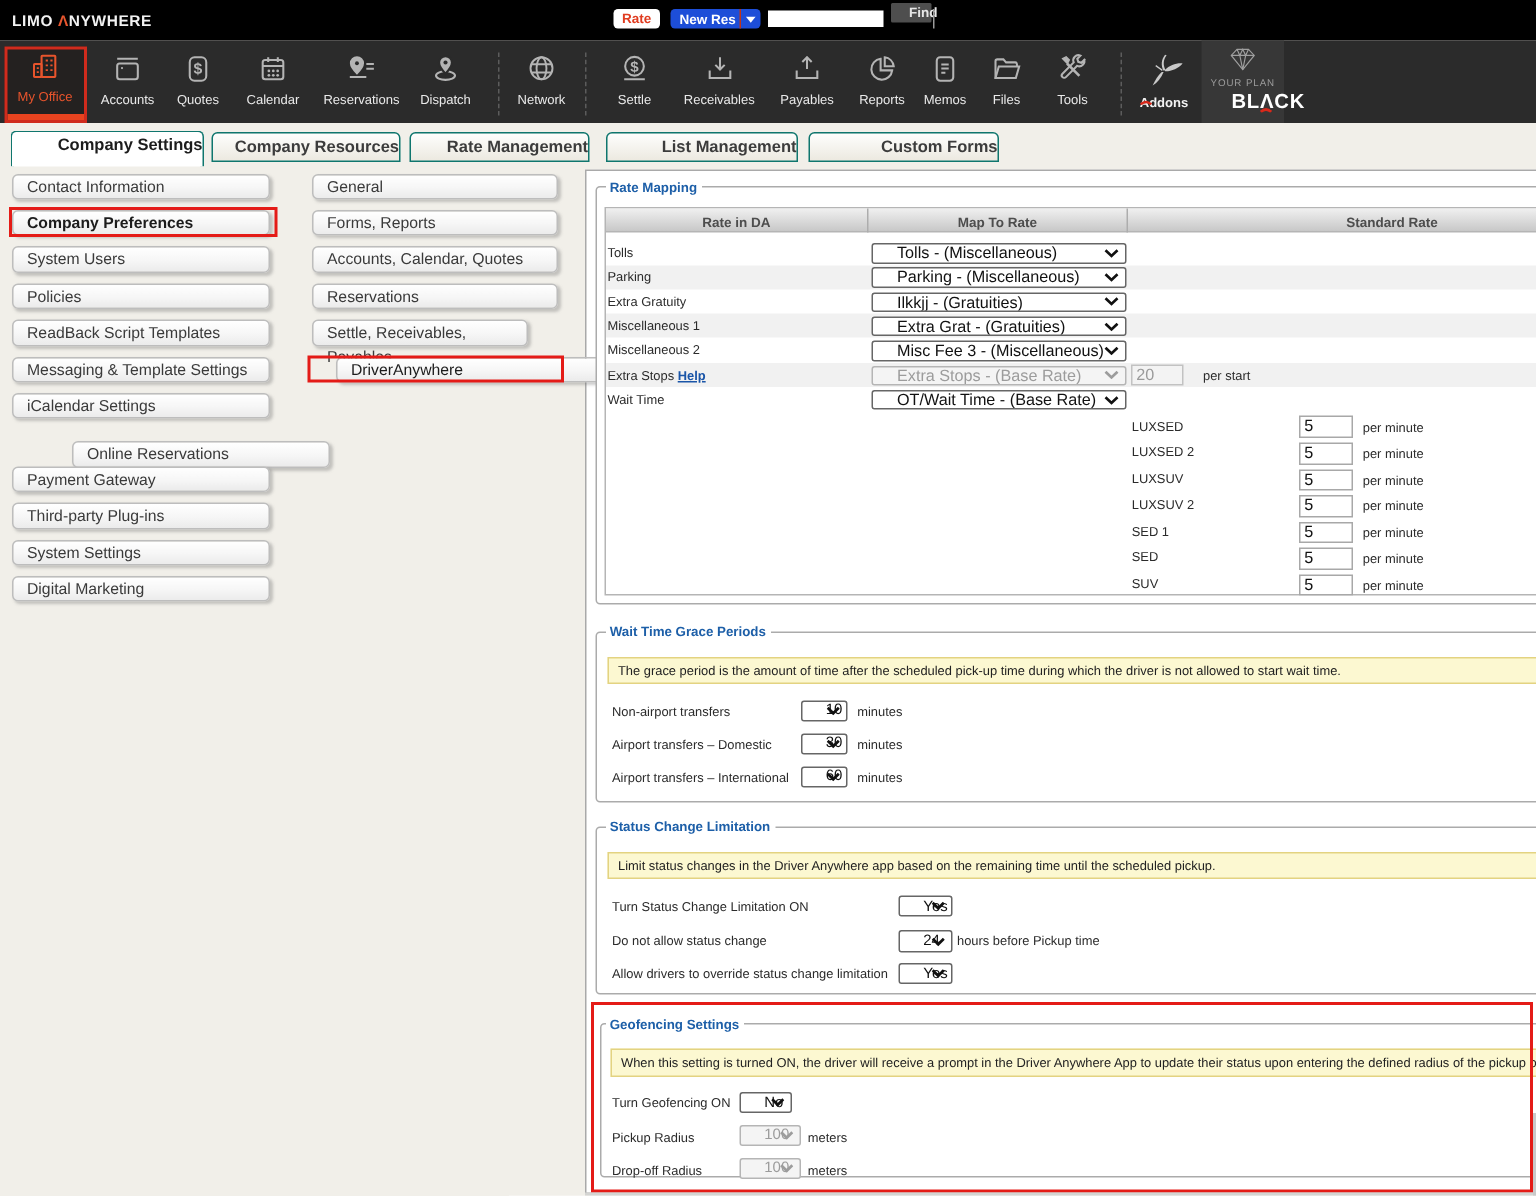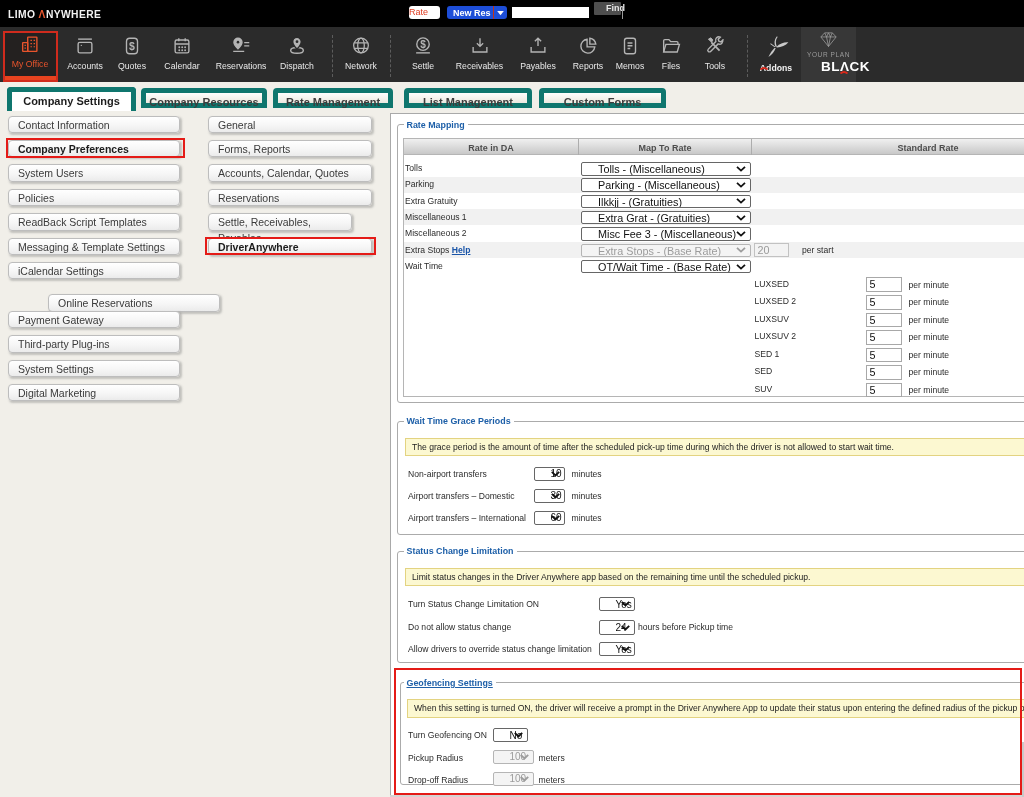--- a/index.html
+++ b/index.html
@@ -7,42 +7,42 @@
   font-family:"Liberation Sans", sans-serif; }
 .a { position:absolute; }
 .navitem { position:absolute; top:35px; text-align:center; color:#e9e9e9; font-size:8.7px; line-height:9px; }
 .navitem svg { display:block; margin:0 auto 5px auto; }
 .sep { position:absolute; top:35px; height:42px; width:0; border-left:1px dashed #5c5c5c; }
 .sbtn { position:absolute; width:172px; height:17.5px; background:linear-gradient(#ffffff,#f6f6f6 55%,#ebebeb);
   border:1px solid #bdbdbd; border-radius:4px; box-shadow:1.5px 1.5px 2px rgba(110,110,110,.35);
   font-size:10.5px; color:#3a3a3a; line-height:16px; padding-left:9px; }
 .redbox { position:absolute; border:2px solid #e41b17; z-index:20; }
 .tab { position:absolute; top:88px; height:20px; background:linear-gradient(#fefefd,#ece9e0);
-  border:5px solid #0f766e; border-radius:4px 4px 0 0; font-size:11px; font-weight:bold;
-  color:#3c3c3c; text-align:center; line-height:19px; }
+  border:1px solid #0f766e; border-radius:4px 4px 0 0; font-size:11px; font-weight:bold;
+  color:#3c3c3c; text-align:right; line-height:19px; }
 .tab.active { top:87px; height:24px; background:#fff; border-bottom:none; color:#1c1c1c; }
 .fs { position:absolute; border:1px solid #ababab; border-radius:3px; background:#fff; }
 .leg { position:absolute; background:#fff; padding:0 3px; color:#1d5fa8; font-weight:bold; font-size:8.9px; line-height:10px; white-space:nowrap; }
 .note { position:absolute; background:#fcf8d1; border:1px solid #e3d381; font-size:8.6px; color:#222;
   line-height:16px; padding-left:6px; white-space:nowrap; overflow:hidden; }
 .lbl { position:absolute; font-size:8.6px; line-height:10px; color:#2b2b2b; white-space:nowrap; }
 .sel { position:absolute; background:#fff; border:1px solid #666; border-radius:2px; font-size:10.8px;
   color:#111; padding-left:16px; white-space:nowrap; overflow:hidden; }
 .sel svg { position:absolute; right:4px; top:50%; margin-top:-3px; }
 .sel.sm { font-size:10px; }
 .sel.dis { background:#f4f4f4; border-color:#b5b5b5; color:#9c9c9c; }
 .inp { position:absolute; background:#fff; border:1px solid #a8a8a8; font-size:10.8px; color:#111; padding-left:3px; }
 .inp.dis { background:#f3f3f3; border-color:#c2c2c2; color:#9a9a9a; }
 </style>
 </head>
 <body>
 
 <div class="a" style="left:0;top:0;width:1024px;height:27px;background:#000;"></div>
 <div class="a" style="left:8px;top:8.5px;font-size:10.3px;font-weight:bold;color:#f2f2f2;letter-spacing:.4px;">LIMO <span style="color:#e8562e;">Λ</span>NYWHERE</div>
-<div class="a" style="left:409px;top:6px;width:31px;height:12.5px;background:#fff;border-radius:3px;color:#e03c20;font-size:9px;font-weight:normal;line-height:12.5px;">Rate</div>
+<div class="a" style="left:409px;top:6px;width:31px;height:12.5px;background:#fff;border-radius:3px;color:#e03c20;font-size:9px;font-weight:bold;text-align:center;line-height:12.5px;">Rate</div>
 <div class="a" style="left:447px;top:6px;width:60px;height:12.5px;background:#1d4ed8;border-radius:3px;color:#fff;font-size:9px;font-weight:bold;">
   <span style="position:absolute;left:6px;top:1.5px;">New Res</span>
   <span style="position:absolute;left:45.5px;top:0;width:0;height:12.5px;border-left:1px solid #c23415;"></span>
   <svg style="position:absolute;right:3px;top:4.5px;" width="7" height="5" viewBox="0 0 8 6">
       <path d="M0 0 L8 0 L4 5 Z" fill="#fff"></path>
     </svg>
 </div>
 <div class="a" style="left:512px;top:6.5px;width:77px;height:11px;background:#fff;"></div>
 <div class="a" style="left:594px;top:2px;width:27px;height:12.5px;background:#4e4e4e;color:#e6e6e6;font-size:9px;font-weight:bold;text-align:center;line-height:12.5px;border-radius:1px;padding-left:12px;">Find</div>
 <div class="a" style="left:622px;top:6px;width:1px;height:12.5px;background:#9a9a9a;"></div>
@@ -177,21 +177,21 @@
 <div class="sbtn" style="left:8px;top:310.7px;">Payment Gateway</div>
 <div class="sbtn" style="left:8px;top:335.1px;">Third-party Plug-ins</div>
 <div class="sbtn" style="left:8px;top:359.5px;">System Settings</div>
 <div class="sbtn" style="left:8px;top:383.9px;">Digital Marketing</div>
 <div class="redbox" style="left:6px;top:138.2px;width:179px;height:20px;"></div>
 <div class="sbtn" style="left:208px;top:115.5px;width:164px;">General</div>
 <div class="sbtn" style="left:208px;top:139.9px;width:164px;">Forms, Reports</div>
 <div class="sbtn" style="left:208px;top:164.3px;width:164px;">Accounts, Calendar, Quotes</div>
 <div class="sbtn" style="left:208px;top:188.7px;width:164px;">Reservations</div>
 <div class="sbtn" style="left:208px;top:213.1px;width:144px;">Settle, Receivables, Payables</div>
-<div class="sbtn" style="left:208px;top:237.5px;width:164px;font-weight:bold;color:#1c1c1c;">DriverAnywhere</div>
+<div class="sbtn" style="left:224px;top:237.5px;width:181px;font-weight:normal;color:#1c1c1c;">DriverAnywhere</div>
 <div class="redbox" style="left:205px;top:236.8px;width:171px;height:18.5px;"></div>
 
 <div class="fs" style="left:397px;top:124px;width:716px;height:279px;"></div>
 <div class="leg" style="left:403.5px;top:119.5px;">Rate Mapping</div>
 <div class="a" style="left:403px;top:138px;width:710px;height:259px;border:1px solid #b5b5b5;background:#fff;"></div>
 <div class="a" style="left:404px;top:139px;width:708px;height:16px;background:linear-gradient(#f0f0f0,#c8c8c8);border-bottom:1px solid #b5b5b5;"></div>
 <div class="a" style="left:578px;top:139px;width:1px;height:16px;background:#adadad;"></div>
 <div class="a" style="left:751px;top:139px;width:1px;height:16px;background:#adadad;"></div>
 <div class="a" style="left:404px;top:142.5px;width:174px;text-align:center;font-size:9px;font-weight:bold;color:#4d4d4d;">Rate in DA</div>
 <div class="a" style="left:579px;top:142.5px;width:172px;text-align:center;font-size:9px;font-weight:bold;color:#4d4d4d;">Map To Rate</div>
@@ -282,21 +282,21 @@
 <div class="sel sm" style="left:598.5px;top:620.3px;width:36px;height:14.5px;line-height:13px;">24<svg width="9" height="6" viewBox="0 0 9 6">
       <path d="M0.8 0.8L4.5 4.5L8.2 0.8" stroke="#111" stroke-width="1.8" fill="none"></path>
     </svg></div>
 <div class="sel sm" style="left:598.5px;top:641.8px;width:36px;height:14.5px;line-height:13px;">Yes<svg width="9" height="6" viewBox="0 0 9 6">
       <path d="M0.8 0.8L4.5 4.5L8.2 0.8" stroke="#111" stroke-width="1.8" fill="none"></path>
     </svg></div>
 <div class="lbl" style="left:638px;top:622.4px;">hours before Pickup time</div>
 
 <div class="redbox" style="left:393.5px;top:667.5px;width:628.5px;height:127px;z-index:20;"></div>
 <div class="fs" style="left:399.5px;top:682px;width:714px;height:103px;"></div>
-<div class="leg" style="left:403.5px;top:677.5px;text-decoration:underline;">Geofencing Settings</div>
+<div class="leg" style="left:403.5px;top:677.5px;">Geofencing Settings</div>
 <div class="note" style="left:407px;top:698.5px;width:701px;height:19px;">When this setting is turned ON, the driver will receive a prompt in the Driver Anywhere App to update their status upon entering the defined radius of the pickup or drop-off location.</div>
 <div class="lbl" style="left:408px;top:730px;">Turn Geofencing ON</div>
 <div class="lbl" style="left:408px;top:752.5px;">Pickup Radius</div>
 <div class="lbl" style="left:408px;top:774.5px;">Drop-off Radius</div>
 <div class="sel sm" style="left:492.5px;top:727.5px;width:35px;height:14.5px;line-height:13px;">No<svg width="9" height="6" viewBox="0 0 9 6">
       <path d="M0.8 0.8L4.5 4.5L8.2 0.8" stroke="#111" stroke-width="1.8" fill="none"></path>
     </svg></div>
 <div class="sel sm dis" style="left:492.5px;top:750px;width:41px;height:13.5px;line-height:12px;">100<svg width="9" height="6" viewBox="0 0 9 6">
       <path d="M0.8 0.8L4.5 4.5L8.2 0.8" stroke="#9c9c9c" stroke-width="1.8" fill="none"></path>
     </svg></div>

